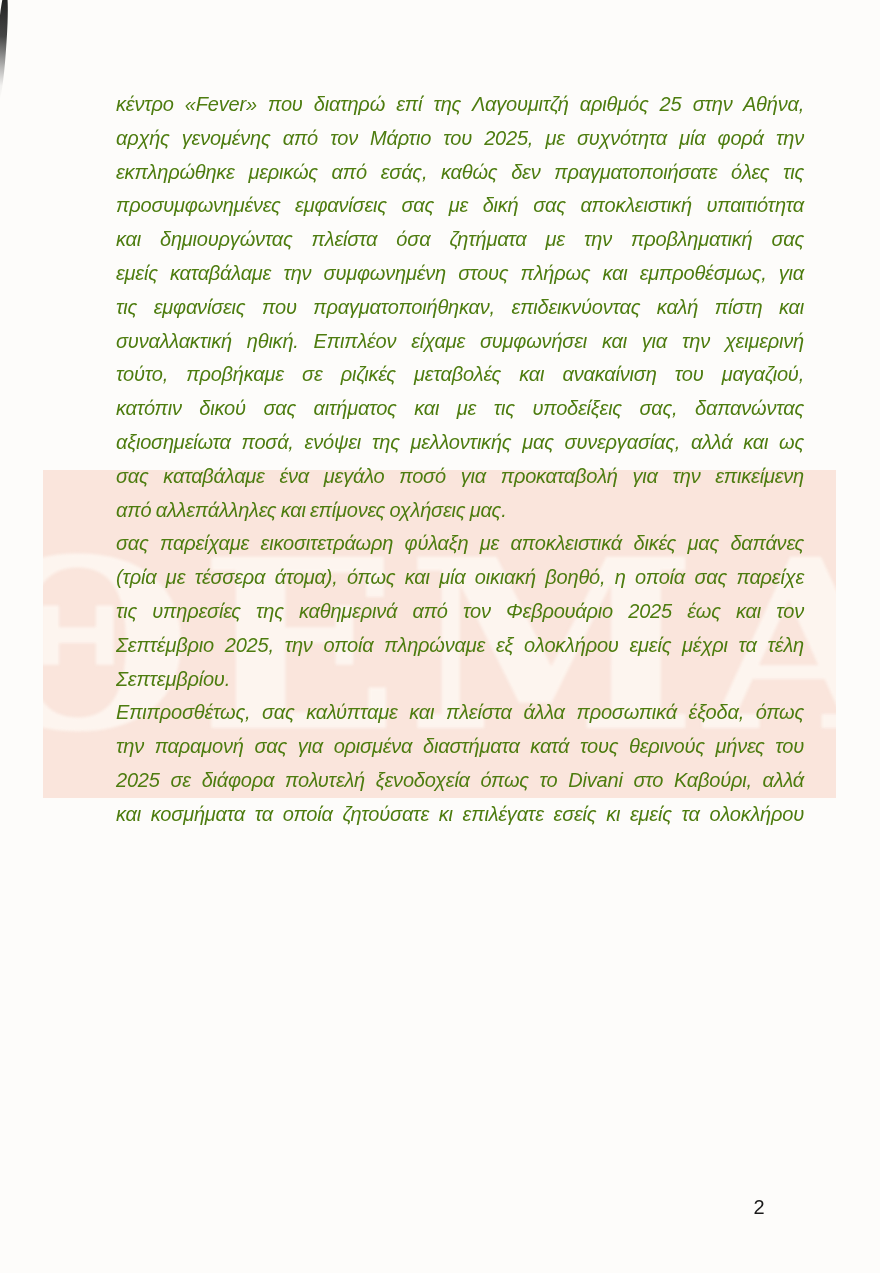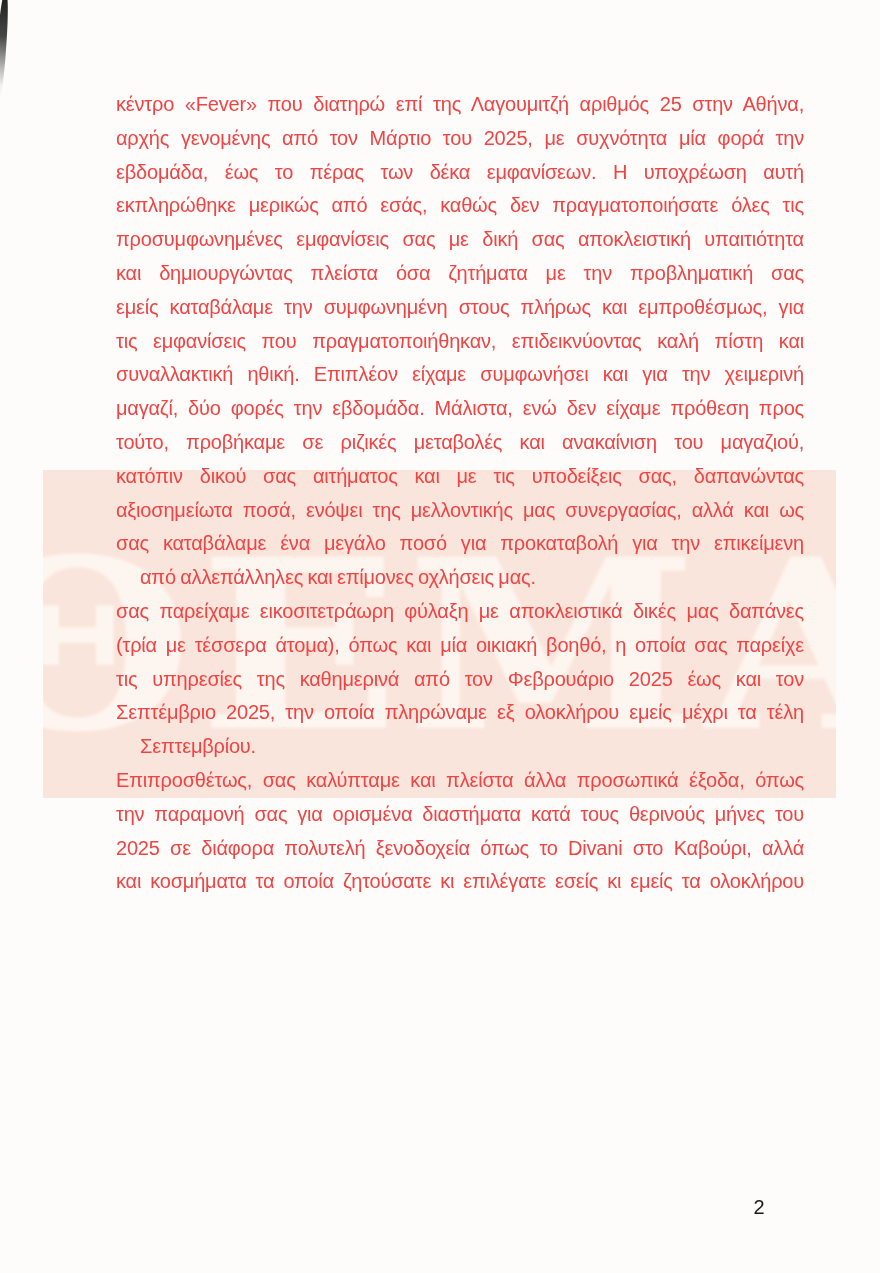--- a/index.html
+++ b/index.html
@@ -61,21 +61,20 @@
     height:33.8px;
     line-height:33.8px;
     text-align:justify;
     text-align-last:justify;
     text-justify:inter-word;
     white-space:nowrap;
   }
   .line.nojust{
     text-align:left;
     text-align-last:left;
-    margin-left:24px;
   }
   .page-number{
     position:absolute;
     left:744px;top:1196px;
     width:30px;
     z-index:2;
     color:#1a1a1a;
     font-size:20px;
     text-align:center;
   }
@@ -84,31 +83,29 @@
 <body>
 
 <div class="page">
 
   <div class="scan-streak"></div>
 
   <div class="watermark-band" style="background: rgb(250, 229, 220);">
     <div class="watermark-text" style="color: rgb(253, 245, 239);">ΘΕΜΑ</div>
   </div>
 
-  <div class="text-block" id="body-block" style="color: #ef4444;">
+  <div class="text-block" id="body-block" style="color: #4d7c0f; font-style: italic;">
       <div class="line">κέντρο «Fever» που διατηρώ επί της Λαγουμιτζή αριθμός 25 στην Αθήνα,</div>
       <div class="line">αρχής γενομένης από τον Μάρτιο του 2025, με συχνότητα μία φορά την</div>
-      <div class="line">εβδομάδα, έως το πέρας των δέκα εμφανίσεων. Η υποχρέωση αυτή</div>
       <div class="line">εκπληρώθηκε μερικώς από εσάς, καθώς δεν πραγματοποιήσατε όλες τις</div>
       <div class="line">προσυμφωνημένες εμφανίσεις σας με δική σας αποκλειστική υπαιτιότητα</div>
       <div class="line">και δημιουργώντας πλείστα όσα ζητήματα με την προβληματική σας</div>
       <div class="line">εμείς καταβάλαμε την συμφωνημένη στους πλήρως και εμπροθέσμως, για</div>
       <div class="line">τις εμφανίσεις που πραγματοποιήθηκαν, επιδεικνύοντας καλή πίστη και</div>
       <div class="line">συναλλακτική ηθική. Επιπλέον είχαμε συμφωνήσει και για την χειμερινή</div>
-      <div class="line">μαγαζί, δύο φορές την εβδομάδα. Μάλιστα, ενώ δεν είχαμε πρόθεση προς</div>
       <div class="line">τούτο, προβήκαμε σε ριζικές μεταβολές και ανακαίνιση του μαγαζιού,</div>
       <div class="line">κατόπιν δικού σας αιτήματος και με τις υποδείξεις σας, δαπανώντας</div>
       <div class="line">αξιοσημείωτα ποσά, ενόψει της μελλοντικής μας συνεργασίας, αλλά και ως</div>
       <div class="line">σας καταβάλαμε ένα μεγάλο ποσό για προκαταβολή για την επικείμενη</div>
       <div class="line nojust">από αλλεπάλληλες και επίμονες οχλήσεις μας.</div>
       <div class="line">σας παρείχαμε εικοσιτετράωρη φύλαξη με αποκλειστικά δικές μας δαπάνες</div>
       <div class="line">(τρία με τέσσερα άτομα), όπως και μία οικιακή βοηθό, η οποία σας παρείχε</div>
       <div class="line">τις υπηρεσίες της καθημερινά από τον Φεβρουάριο 2025 έως και τον</div>
       <div class="line">Σεπτέμβριο 2025, την οποία πληρώναμε εξ ολοκλήρου εμείς μέχρι τα τέλη</div>
       <div class="line nojust">Σεπτεμβρίου.</div>

